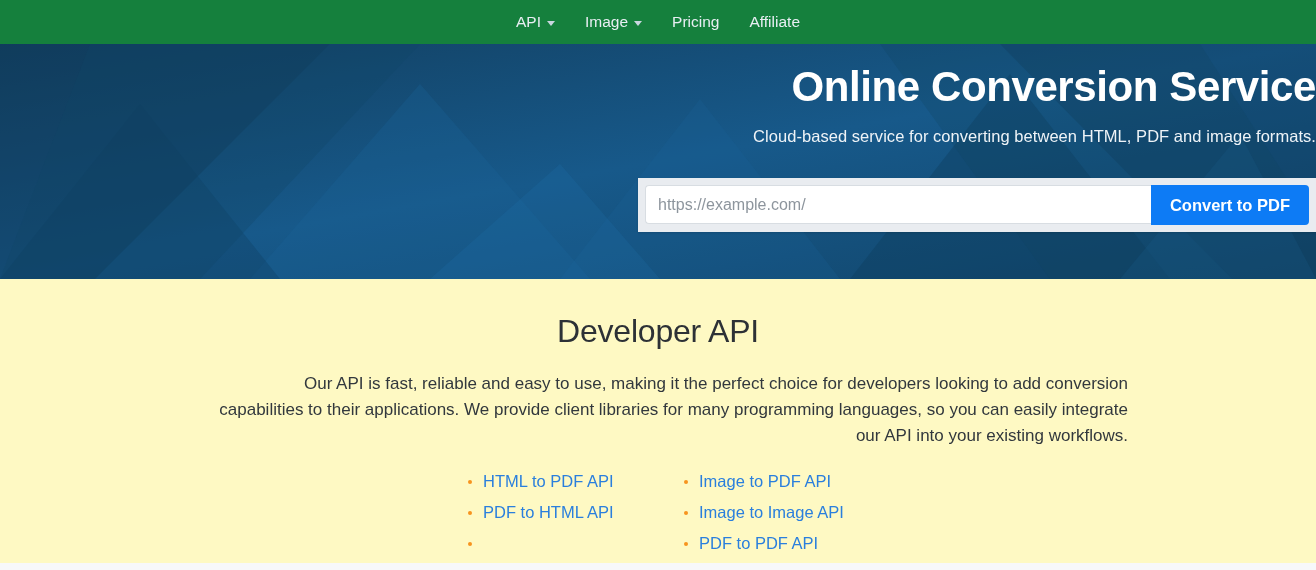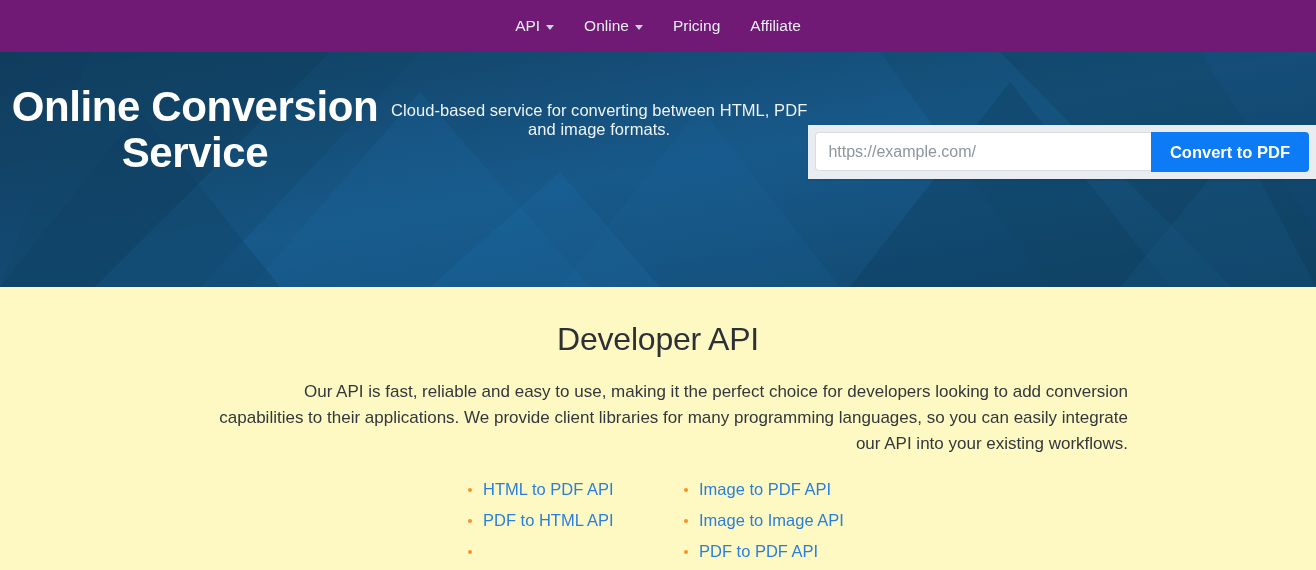--- a/index.html
+++ b/index.html
@@ -8,22 +8,22 @@
     height: 570px;
     overflow: hidden;
     background: #f7f8fa;
     font-family: "Liberation Sans", sans-serif;
     -webkit-font-smoothing: antialiased;
   }
 
   
   #navbar {
     position: relative;
-    height: 52px;
-    background: #701a75;
+    height: 44px;
+    background: #15803d;
     display: flex;
     align-items: center;
     justify-content: center;
     z-index: 5;
   }
   #nav-list {
     display: flex;
     align-items: center;
     gap: 0px;
     list-style: none;
@@ -57,43 +57,43 @@
     background: #134b70;
     background-image:
       linear-gradient(135deg, #13466a 0%, #17598a 55%, #134b70 100%);
   }
   #hero-pattern { position: absolute; inset: 0; z-index: 0; }
   #hero-inner {
     position: relative;
     z-index: 2;
     height: 100%;
     display: flex;
-    flex-direction: row;
-    align-items: flex-start;
-    padding-top: 32px;
+    flex-direction: column;
+    align-items: flex-end;
+    padding-top: 20px;
   }
   #hero-title {
     color: #ffffff;
     font-size: 42px;
     font-weight: bold;
     letter-spacing: -0.4px;
     line-height: 1.1;
     text-align: center;
   }
   #hero-subtitle {
     color: #eef3f7;
     font-size: 16.5px;
     margin-top: 17px;
     text-align: center;
     letter-spacing: 0.05px;
   }
 
   
   #convert-form {
-    margin-top: 41px;
+    margin-top: 32px;
     width: 678px;
     background: #e9ecf0;
     padding: 7px;
     display: flex;
     align-items: stretch;
     box-shadow: 0 1px 2px rgba(0,0,0,0.12);
   }
   #url-input {
     flex: 1;
     border: 1px solid #d8dde2;
@@ -179,21 +179,21 @@
 </head>
 <body>
 
 <nav id="navbar">
   <ul id="nav-list">
     <li class="nav-item">
       <span>API</span>
       <span class="caret"></span>
     </li>
     <li class="nav-item">
-      <span>Online</span>
+      <span>Image</span>
       <span class="caret"></span>
     </li>
     <li class="nav-item">
       <span>Pricing</span>
     </li>
     <li class="nav-item">
       <span>Affiliate</span>
     </li>
   </ul>
 </nav>

